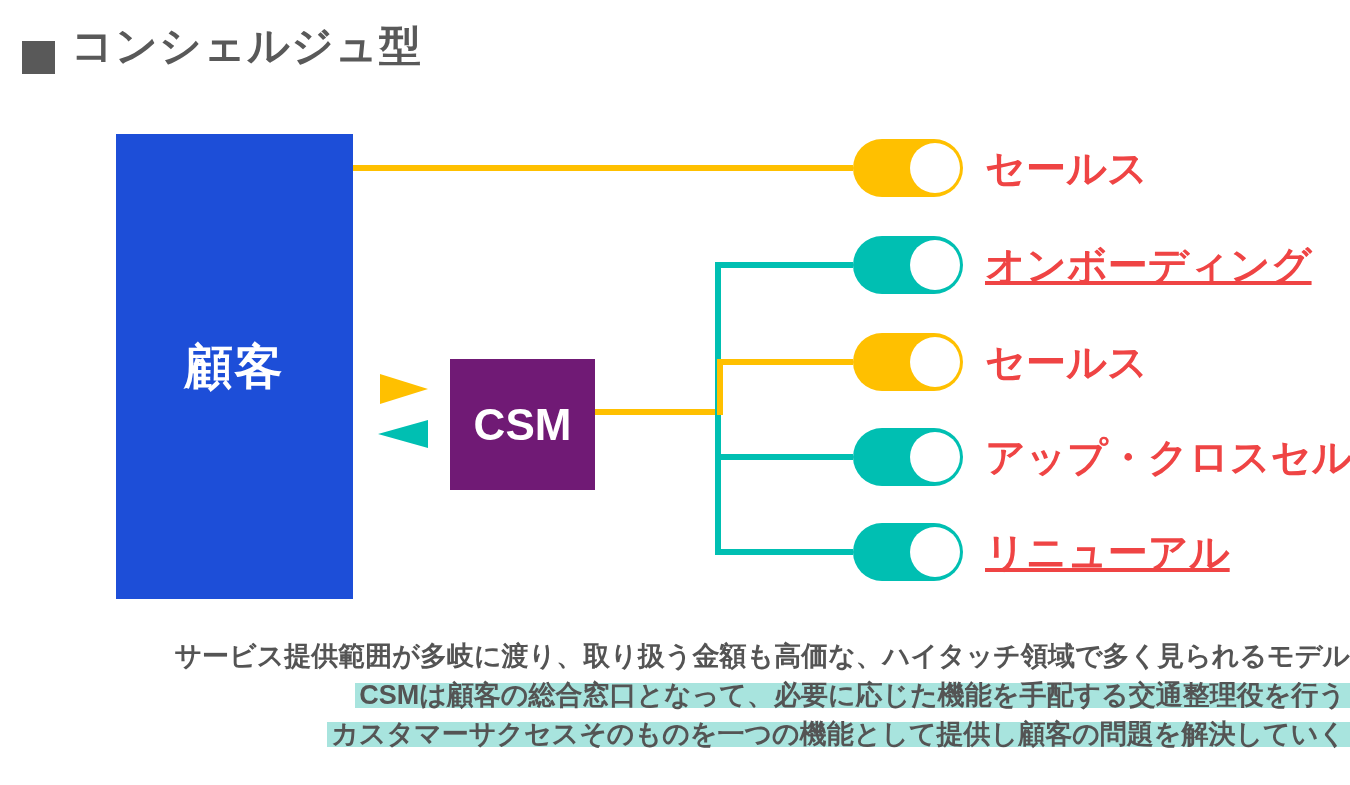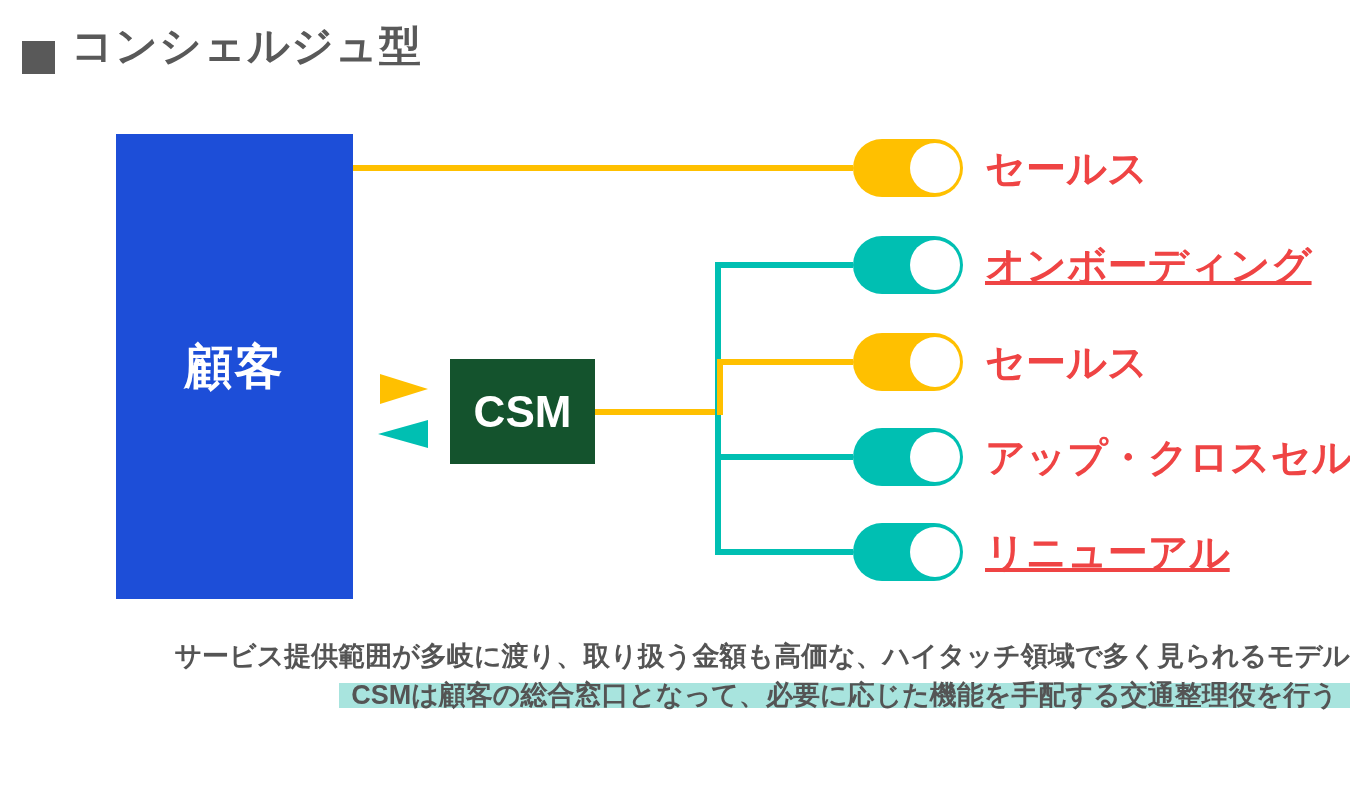--- a/index.html
+++ b/index.html
@@ -11,21 +11,21 @@
   .title-row{left:22px;top:18px;display:flex;align-items:flex-end;gap:16px;}
   .title-square{width:33px;height:33px;background:#595959;}
   .title-text{font-size:42px;font-weight:700;color:#595959;letter-spacing:1px;}
 
   
   .customer-box{left:116px;top:122px;width:237px;height:465px;background:#1d4ed8;
                 display:flex;align-items:center;justify-content:center;margin-top:12px;}
   .customer-label{color:#ffffff;font-size:48px;font-weight:700;letter-spacing:2px;}
 
   
-  .csm-box{left:450px;top:359px;width:145px;height:105px;background:#14532d;
+  .csm-box{left:450px;top:359px;width:145px;height:131px;background:#701a75;
            display:flex;align-items:center;justify-content:center;}
   .csm-label{color:#ffffff;font-size:44px;font-weight:600;}
 
   
   .line{position:absolute;}
   .yellow{background:#FFC000;}
   .teal{background:#00BFB2;}
   .h-line{height:6px;}
   .v-line{width:6px;}
 
@@ -44,21 +44,21 @@
               border-radius:50%;background:#ffffff;}
 
   
   .fn-label{position:absolute;left:985px;height:58px;line-height:58px;
             font-size:40px;font-weight:700;color:#ef4444;white-space:nowrap;}
 
   
   .notes{left:0;right:0;top:637px;text-align:right;
          font-size:27px;font-weight:700;color:#545454;line-height:39px;}
   .note-line{white-space:nowrap;}
-  .hl{padding:0 12px;
+  .hl{padding:0 4px;
       background-image:linear-gradient(#A8E4DE,#A8E4DE);
       background-repeat:no-repeat;
       background-size:100% 25px;
       background-position:left bottom 2px;}
 </style>
 </head>
 <body>
 
 <div class="abs title-row">
   <div class="title-square"></div>
@@ -107,13 +107,16 @@
 <div class="fn-label" style="top:428px;">アップ・クロスセル</div>
 <div class="fn-label" style="top:523px;text-decoration:underline;">リニューアル</div>
 
 <div class="abs notes">
   <div class="note-line">
     <span>サービス提供範囲が多岐に渡り、取り扱う金額も高価な、ハイタッチ領域で多く見られるモデル</span>
   </div>
   <div class="note-line">
     <span class="hl">CSMは顧客の総合窓口となって、必要に応じた機能を手配する交通整理役を行う</span>
   </div>
+  <div class="note-line">
+    <span class="hl">カスタマーサクセスそのものを一つの機能として提供し顧客の問題を解決していく</span>
+  </div>
 </div>
 
 </body></html>

